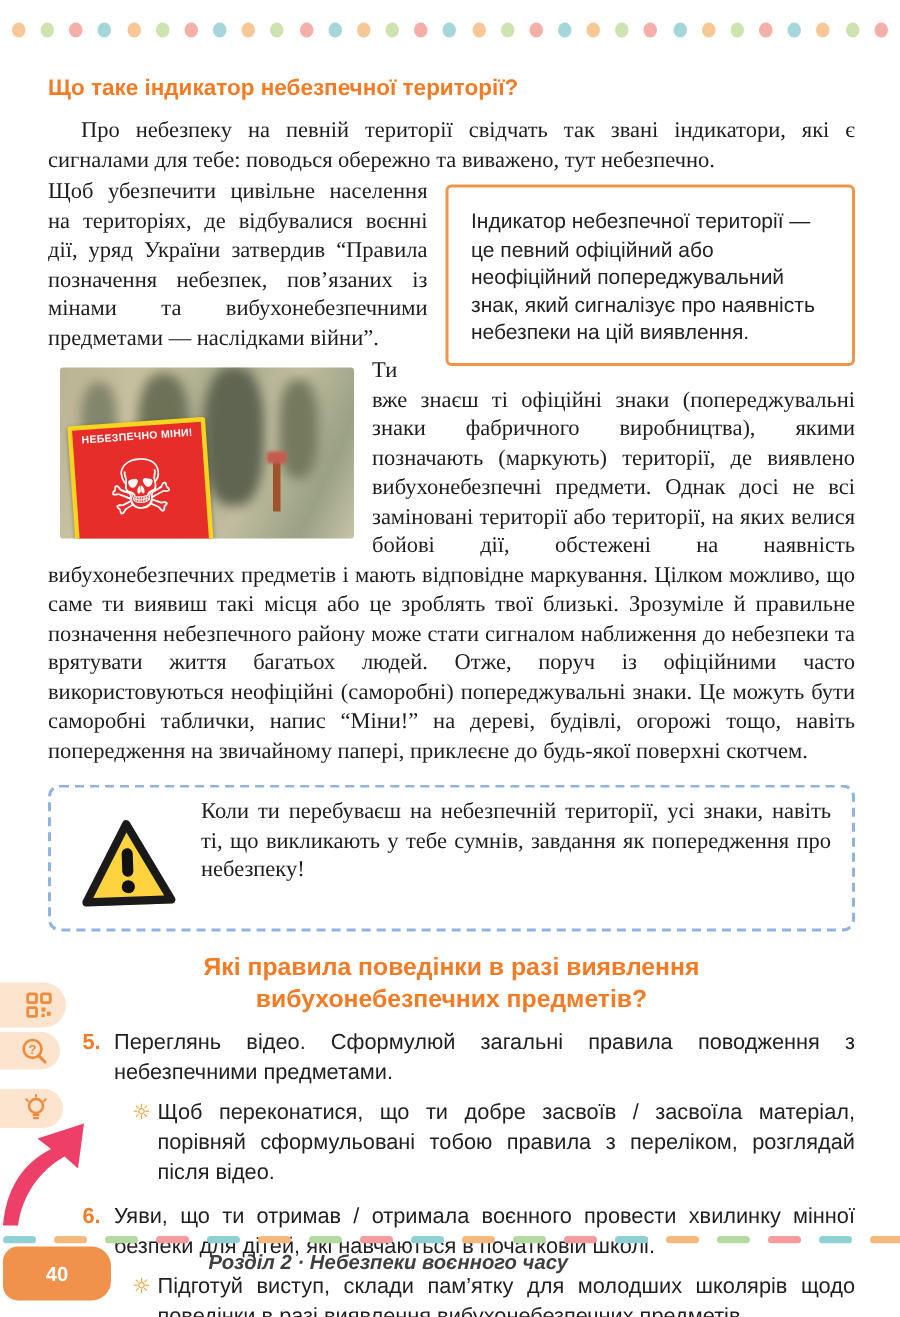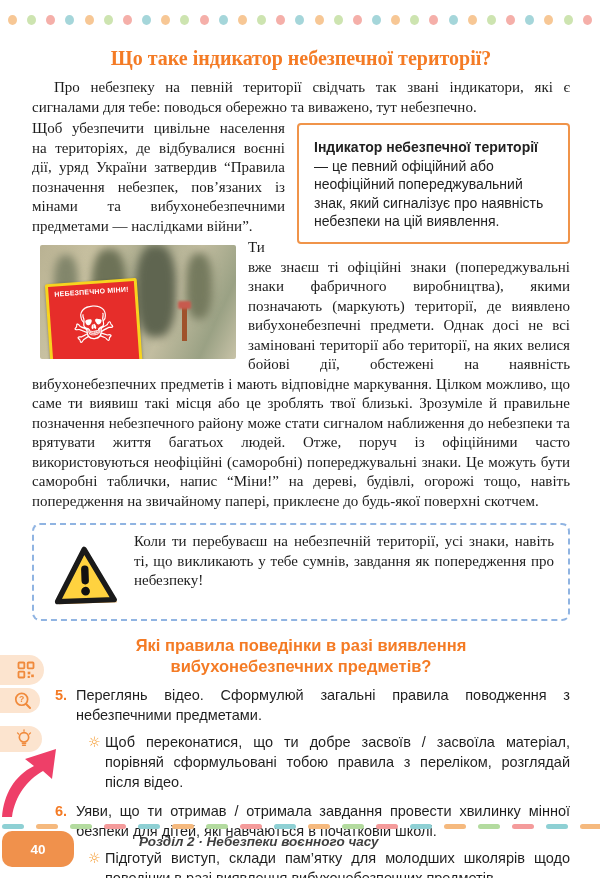--- a/index.html
+++ b/index.html
@@ -3,29 +3,29 @@
 <meta charset="utf-8">
 <style>
   html,body{margin:0;padding:0;background:#ffffff;}
   .page{position:relative;width:600px;height:878px;background:#fff;overflow:hidden;
         font-family:"Liberation Serif", serif;color:#1c1c1c;}
   
   .dots-row{position:absolute;top:15px;left:8px;right:8px;display:flex;justify-content:space-between;}
   .dots-row i{width:9px;height:10px;border-radius:50%;display:block;}
   
   .content{position:absolute;top:40px;left:32px;width:538px;}
-  h1.sec{font-family:Liberation Serif, serif;font-weight:700;font-size:20px;line-height:21px;
-         color:var(--accent,#f47b25);text-align:center;margin:8px 0 9px 0;}
+  h1.sec{font-family:Liberation Sans, sans-serif;font-weight:700;font-size:15px;line-height:21px;
+         color:var(--accent,#f47b25);text-align:left;margin:8px 0 9px 0;}
   p.serif{font-size:15px;line-height:19.5px;text-align:justify;margin:0 0 2px 0;}
   p.indent{text-indent:22px;}
   
   .callout{float:right;width:240px;border:2.5px solid var(--callout,#f0944a);border-radius:4px;
            padding:13px 14px 11px 15px;margin:4px 0 6px 12px;background:#fff;
            font-family:"Liberation Sans",sans-serif;font-size:14px;line-height:18.5px;color:#222;}
-  .callout .b{font-weight:700;margin-top:47px;}
+  .callout .b{font-weight:400;margin-top:47px;}
   
   .photo{float:left;width:196px;height:114px;margin:7px 12px 3px 8px;position:relative;
          overflow:hidden;border-radius:2px;background:linear-gradient(115deg,#b9b293 0%,#c9c2a2 25%,#a8a98c 45%,#c2bda0 65%,#9aa184 85%,#c8c3a8 100%);}
   .photo .blob{position:absolute;filter:blur(4px);border-radius:40%;}
   .b1{left:52px;top:4px;width:34px;height:78px;background:#6d7257;}
   .b2{left:96px;top:0px;width:40px;height:92px;background:#5f6550;}
   .b3{left:146px;top:8px;width:26px;height:66px;background:#757a5e;}
   .b4{left:14px;top:10px;width:24px;height:60px;background:#82866b;}
   .stake{position:absolute;left:142px;top:62px;width:5px;height:34px;background:#a0522b;filter:blur(.5px);}
   .stake-top{position:absolute;left:138px;top:56px;width:13px;height:8px;background:#c75a4e;filter:blur(1px);border-radius:2px;}
@@ -148,21 +148,21 @@
       <div class="task">
         <span class="num">5.</span>
         <p>Переглянь відео. Сформулюй загальні правила поводження з небезпечними предметами.</p>
       </div>
       <div class="sub">
         <span class="sun">☼</span>
         <p style="margin:0;text-align:justify;">Щоб переконатися, що ти добре засвоїв / засвоїла матеріал, порівняй сформульовані тобою правила з переліком, розглядай після відео.</p>
       </div>
       <div class="task">
         <span class="num">6.</span>
-        <p>Уяви, що ти отримав / отримала завдання провести хвилинку мінної безпеки для дітей, які навчаються в початковій школі.</p>
+        <p>Уяви, що ти отримав / отримала воєнного провести хвилинку мінної безпеки для дітей, які навчаються в початковій школі.</p>
       </div>
       <div class="sub">
         <span class="sun">☼</span>
         <p style="margin:0;text-align:justify;">Підготуй виступ, склади пам’ятку для молодших школярів щодо поведінки в разі виявлення вибухонебезпечних предметів.</p>
       </div>
     </div>
   </div>
 
   <div class="tab tab-qr">
     <svg width="20" height="20" viewBox="0 0 24 24">

